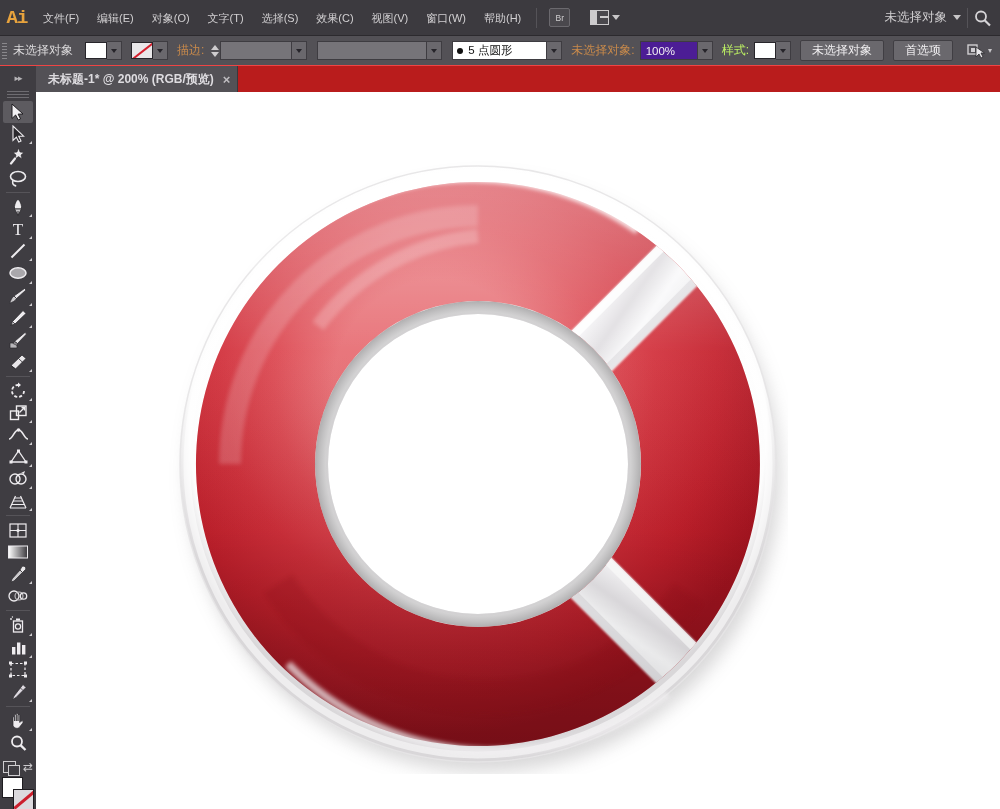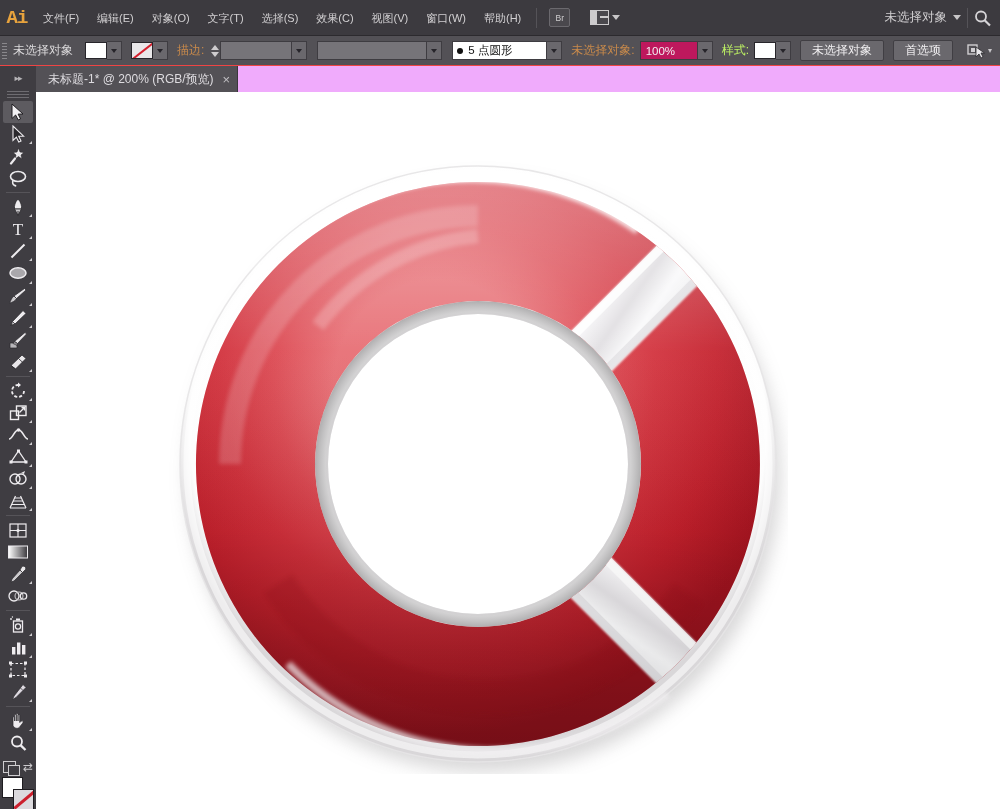--- a/index.html
+++ b/index.html
@@ -112,38 +112,38 @@
     padding: 0 5px; cursor: text;
   }
   .field.empty { background: #767479; }
   .brush-field {
     width: 95px; height: 19px; background: #fff; border: 1px solid #3e3c41;
     display: flex; align-items: center; gap: 5px; padding: 0 4px;
     font-size: 11.5px; color: #111;
   }
   .dot { width: 6px; height: 6px; border-radius: 50%; background: #111; flex: 0 0 auto; }
   .opac-field {
-    width: 58px; height: 19px; background: #be185d; border: 1px solid #3e3c41;
+    width: 58px; height: 19px; background: #4c1d95; border: 1px solid #3e3c41;
     color: #f2f0f2; font-size: 11.5px; display: flex; align-items: center;
     padding: 0 5px;
   }
   .btn {
     height: 21px; background: #6a686d; border: 1px solid #403e43;
     border-radius: 2px; color: #f0eef0; font-size: 12px;
     display: flex; align-items: center; justify-content: center;
     padding: 0 11px; margin-left: 9px; cursor: pointer; white-space: nowrap;
   }
   .sel-tool-ico {
     width: 18px; height: 16px; margin-left: 14px; position: relative; cursor: pointer;
   }
 
   
   .tabbar {
     position: absolute; left: 0; top: 66px; width: 1000px; height: 26px;
-    background: #f0abfc; display: flex; align-items: flex-end;
+    background: #b91c1c; display: flex; align-items: flex-end; font-weight: bold;
   }
   .tb-grip {
     width: 36px; height: 26px; background: #3f3d42;
     display: flex; align-items: center; justify-content: center;
   }
   .tb-grip span { color: #b5b3b6; font-size: 9px; letter-spacing: -1px; }
   .doc-tab {
     height: 26px; background: #535156; display: flex; align-items: center;
     padding: 0 7px 0 12px; gap: 9px; border-right: 1px solid #3a383c;
     cursor: pointer;

